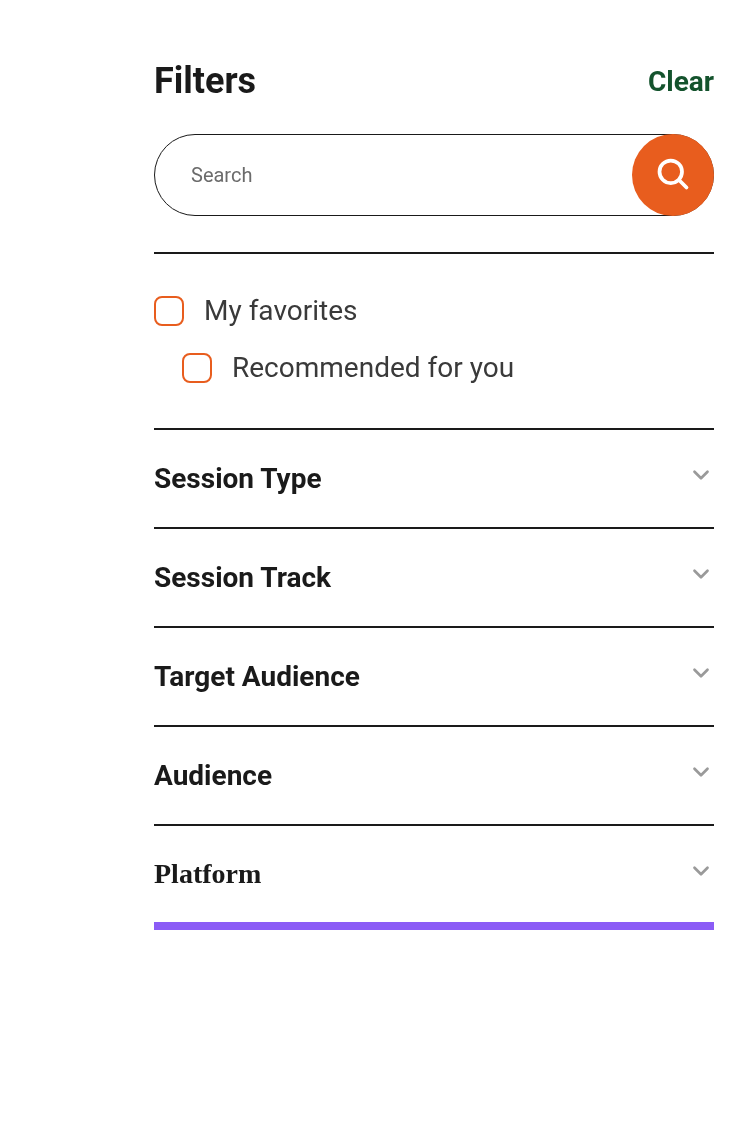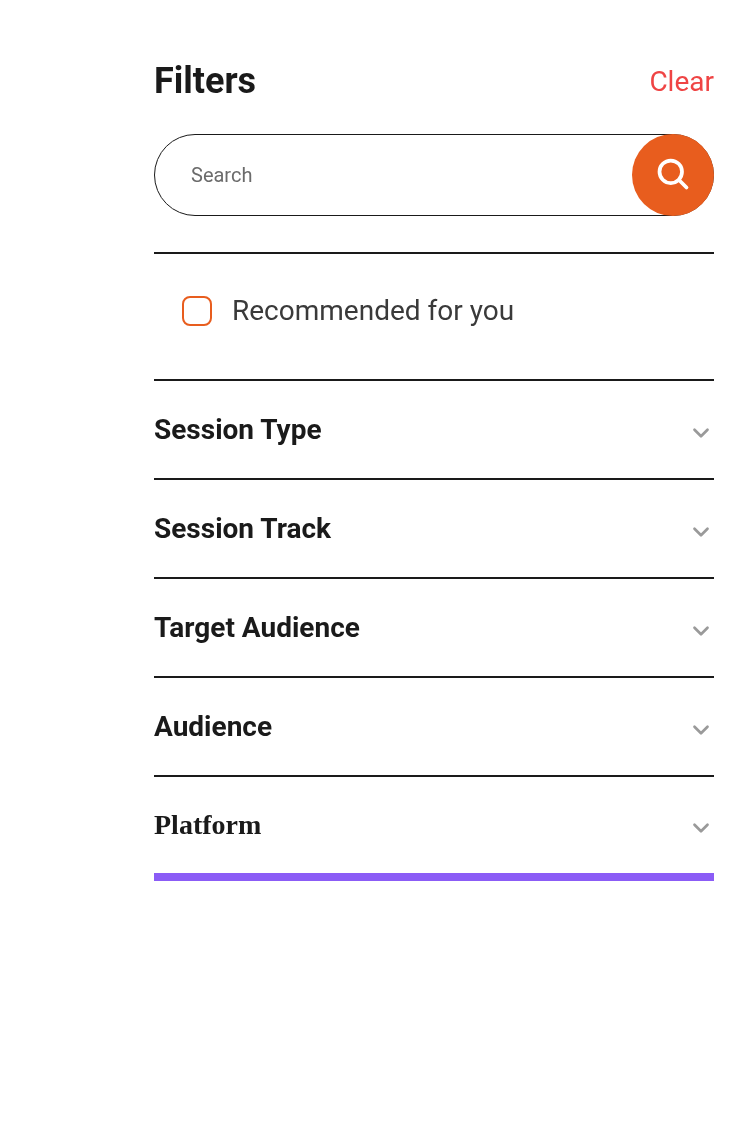--- a/index.html
+++ b/index.html
@@ -23,23 +23,23 @@
       align-items: center;
       margin-bottom: 32px;
     }
     .header-title {
       font-size: 36px;
       font-weight: 700;
       color: #1a1a1a;
     }
     .clear-link {
       font-size: 28px;
-      color: #ef4444;
-      cursor: pointer;
-      font-weight: 400;
+      color: #14532d;
+      cursor: pointer;
+      font-weight: 700;
     }
     .search-container {
       position: relative;
       margin-bottom: 36px;
     }
     .search-input {
       width: 100%;
       height: 82px;
       border: 1.5px solid #1a1a1a;
       border-radius: 41px;
@@ -78,21 +78,21 @@
     .checkbox-section {
       padding: 40px 0 40px 0;
     }
     .checkbox-row {
       display: flex;
       align-items: center;
       gap: 20px;
       margin-bottom: 24px;
     }
     .checkbox-row:last-child {
-      margin-bottom: 12px;
+      margin-bottom: 4px;
       padding-left: 28px;
     }
     .checkbox {
       width: 30px;
       height: 30px;
       border: 2.5px solid #E85D1E;
       border-radius: 8px;
       cursor: pointer;
       flex-shrink: 0;
     }
@@ -104,21 +104,21 @@
     .filter-group {
       border-top: 2px solid #1a1a1a;
     }
     .filter-group:last-child {
       border-bottom: 8px solid #8b5cf6;
       font-family: Liberation Serif, serif;
     }
     .filter-header {
       display: flex;
       justify-content: space-between;
-      align-items: flex-end;
+      align-items: flex-start;
       padding: 32px 0;
       cursor: pointer;
       gap: 12px;
     }
     .filter-title {
       font-size: 28px;
       font-weight: 700;
       color: #1a1a1a;
     }
     .chevron {
@@ -151,20 +151,24 @@
         </svg>
       </span>
     </button>
   </div>
 
   <hr class="divider">
 
   <div class="checkbox-section">
     <div class="checkbox-row">
       <div class="checkbox"></div>
+      <span class="checkbox-label">My favorites</span>
+    </div>
+    <div class="checkbox-row">
+      <div class="checkbox"></div>
       <span class="checkbox-label">Recommended for you</span>
     </div>
   </div>
 
   <div class="filter-group">
     <div class="filter-header">
       <span class="filter-title">Session Type</span>
       <span class="chevron">
         <svg viewBox="0 0 24 24" fill="none" stroke="#9a9a9a" stroke-width="2.5" stroke-linecap="round" stroke-linejoin="round">
             <polyline points="6 9 12 15 18 9"></polyline>

